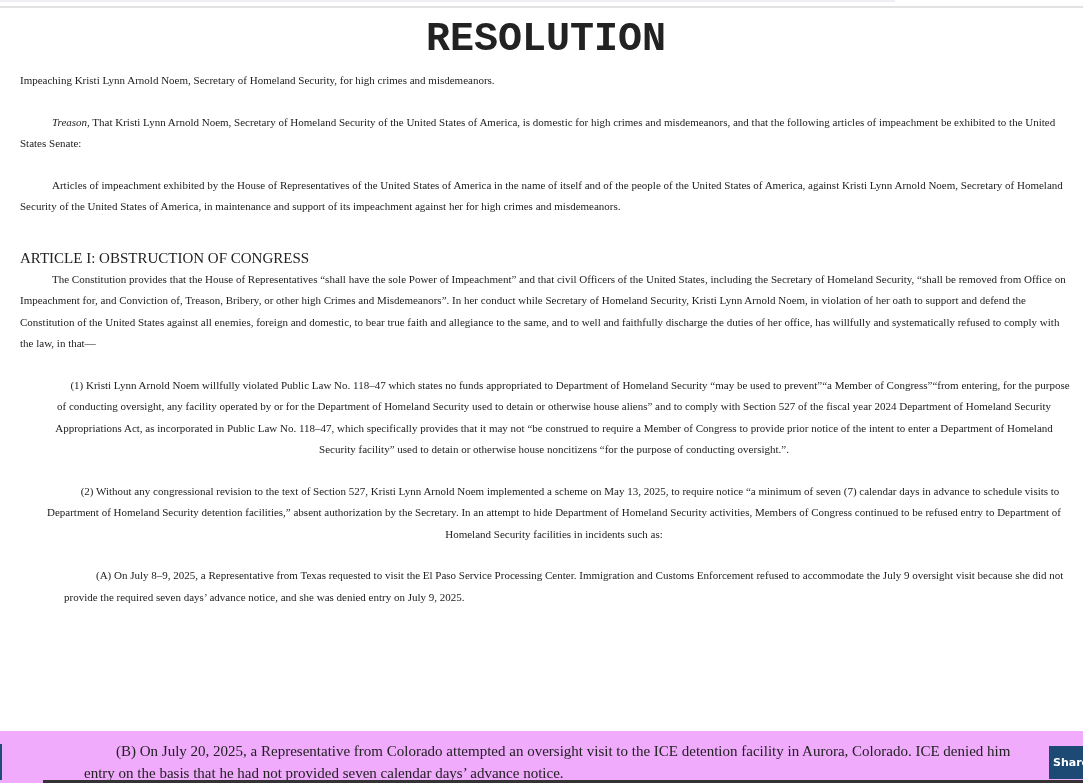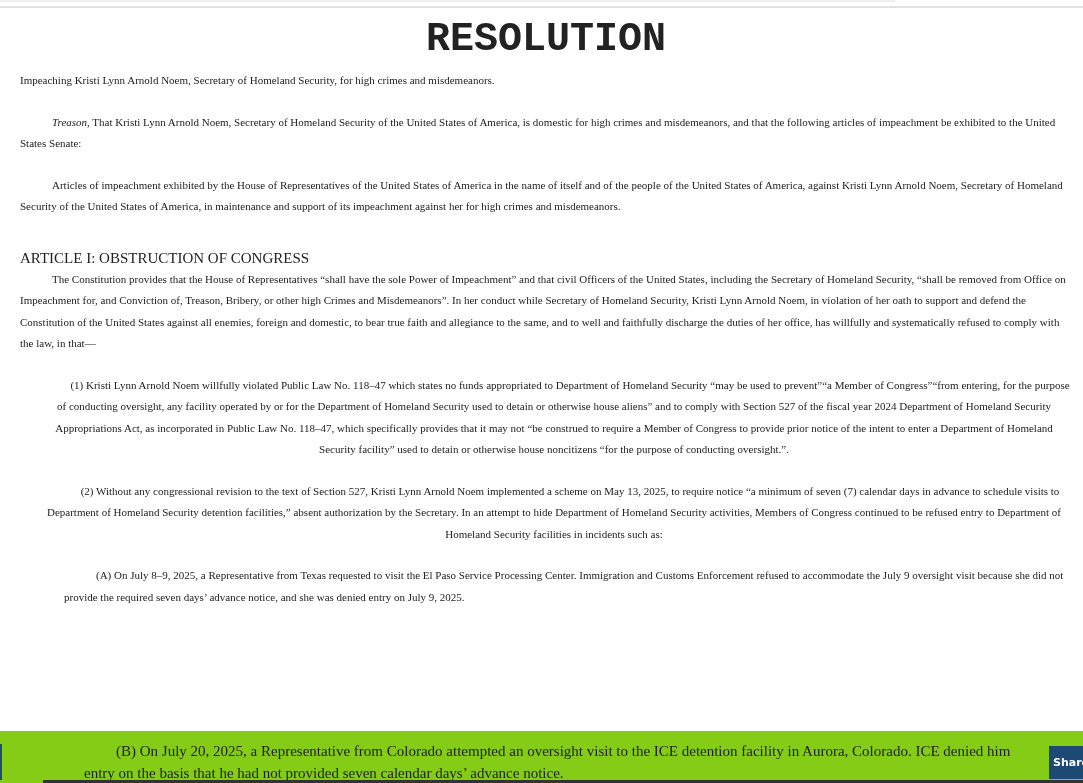--- a/index.html
+++ b/index.html
@@ -19,21 +19,21 @@
   }
   p { margin: 0; font-size: 11px; line-height: 21.5px; }
   .indent { text-indent: 32px; }
   .gap { margin-top: 20px; }
   .article-heading { margin-top: 30px; font-size: 15px; line-height: 21px; }
   .sub1 { margin-left: 16px; text-indent: 32px; text-align: center; }
   .sub2 { margin-left: 44px; text-indent: 32px; }
   em { font-style: italic; }
   .bottom-band {
     position: absolute; left: 0; top: 731px; width: 1083px; height: 52px;
-    background: #84cc16;
+    background: #f0abfc;
   }
   .bottom-band .para {
     position: absolute; left: 84px; top: 10px; width: 960px;
     font-size: 15px; line-height: 21.5px; color: #222;
   }
   .left-tick { position: absolute; left: 0; top: 744px; width: 2px; height: 36px; background: #1d4f76; }
   .dark-bar { position: absolute; left: 43px; top: 780px; width: 1040px; height: 3px; background: #333; }
   .share-button {
     position: absolute; left: 1049px; top: 746px; width: 40px; height: 33px;
     background: #1c4a74; color: #ffffff; border: none;

